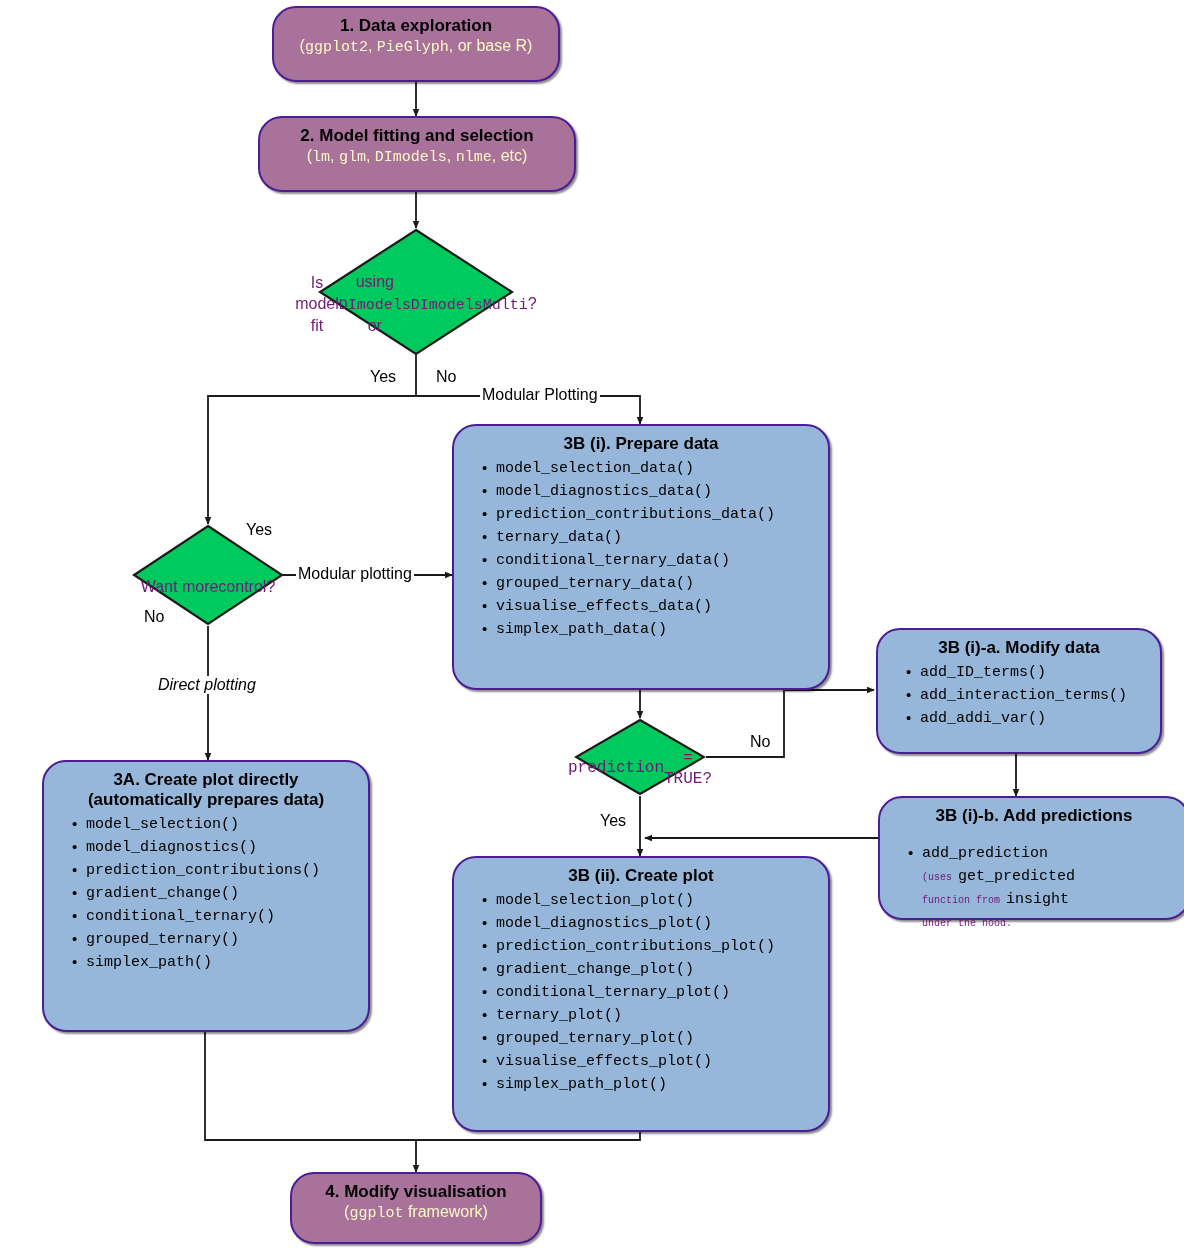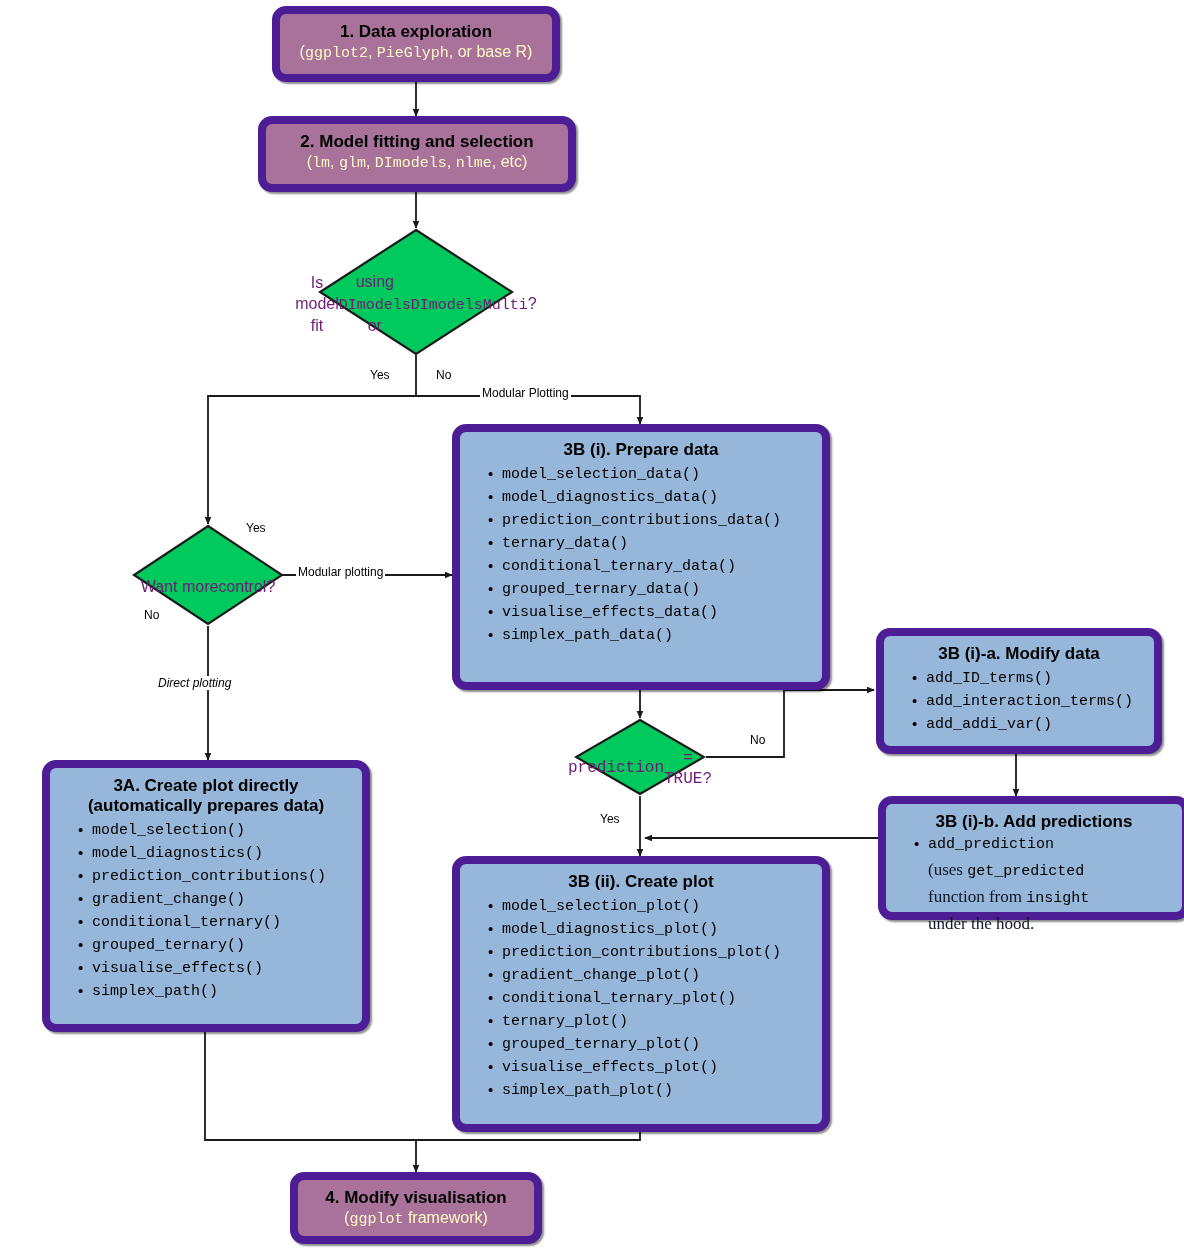--- a/index.html
+++ b/index.html
@@ -3,21 +3,21 @@
 <meta charset="utf-8">
 <style>
   html,body{margin:0;padding:0;background:#ffffff;}
   body{width:1184px;height:1249px;position:relative;
        font-family:"Liberation Sans", sans-serif;}
   #canvas{position:absolute;left:0;top:0;width:1184px;height:1249px;}
   svg.wires{position:absolute;left:0;top:0;width:1184px;height:1249px;pointer-events:none;}
 
   .node{position:absolute;box-sizing:border-box;}
 
-  .proc{border:8px solid #4c1d95;border-radius:14px;
+  .proc{border:2px solid #4c1d95;border-radius:24px;
         box-shadow:2px 2px 2px rgba(0,0,0,.45);}
   .purple{background:#a8729b;}
   .blue{background:#96b7d9;}
 
   .title{font-weight:bold;text-align:center;color:#000;
          font-size:17px;line-height:1.18;}
   .subtitle{text-align:center;color:#fef9c3;font-size:16px;line-height:1.2;}
   .mono{font-family:"Liberation Mono", monospace;font-size:15px;}
 
   ul.fnlist{list-style:none;margin:4px 0 0 0;padding:0 0 0 18px;}
@@ -26,25 +26,25 @@
                white-space:nowrap;}
   ul.fnlist li:before{content:"\2022";position:absolute;left:0;top:-1px;
                font-family:"Liberation Sans",sans-serif;font-size:15px;}
 
   .diamond{position:absolute;}
   .diamond .dshape{position:absolute;left:0;top:0;width:100%;height:100%;}
   .diamond .dtext{position:absolute;left:0;top:12px;width:100%;height:100%;
         display:flex;flex-direction:row;align-items:center;justify-content:center;
         text-align:center;color:#701a75;font-size:16px;line-height:1.32;}
 
-  .edgelabel{position:absolute;color:#000;font-size:12px;white-space:nowrap;
+  .edgelabel{position:absolute;color:#000;font-size:16px;white-space:nowrap;
              background:#fff;padding:0 2px;}
 
   .boxpad{padding:8px 10px 8px 10px;}
-  .mixed{font-size:17px;line-height:1.5;color:#0f172a;font-family:Liberation Serif, serif;}
+  .mixed{font-size:10px;line-height:1.5;color:#701a75;font-family:Liberation Mono, monospace;}
 </style>
 </head>
 <body>
 
 <div id="canvas">
 
   <svg class="wires" viewBox="0 0 1184 1249">
     <defs>
       <marker id="arrow" markerWidth="9" markerHeight="9" refX="7.2" refY="3.4" orient="auto" markerUnits="userSpaceOnUse">
         <path d="M0,0 L8,3.4 L0,6.8 z" fill="#1a1a1a"></path>
@@ -163,21 +163,21 @@
     <div class="title">3B (i)-a. Modify data</div>
     <ul class="fnlist">
       <li>add_ID_terms()</li>
       <li>add_interaction_terms()</li>
       <li>add_addi_var()</li>
     </ul>
   </div>
 
   <div class="node proc blue boxpad" style="left:878px;top:796px;width:312px;height:124px;">
     <div class="title">3B (i)-b. Add predictions</div>
-    <ul class="fnlist" style="margin-top:2px;">
+    <ul class="fnlist" style="margin-top:17px;">
       <li style="white-space:normal;">
         <span class="mono">add_prediction</span><br>
         <span class="mixed">(uses </span><span class="mono">get_predicted</span><br>
         <span class="mixed">function from </span><span class="mono">insight</span><br>
         <span class="mixed">under the hood.</span>
       </li>
     </ul>
   </div>
 
   <div class="node proc blue boxpad" style="left:42px;top:760px;width:328px;height:272px;">
@@ -185,21 +185,20 @@
       <div>3A. Create plot directly</div>
       <div>(automatically prepares data)</div>
     </div>
     <ul class="fnlist">
       <li>model_selection()</li>
       <li>model_diagnostics()</li>
       <li>prediction_contributions()</li>
       <li>gradient_change()</li>
       <li>conditional_ternary()</li>
       <li>grouped_ternary()</li>
-      <li>visualise_effects()</li>
       <li>simplex_path()</li>
     </ul>
   </div>
 
   <div class="node proc blue boxpad" style="left:452px;top:856px;width:378px;height:276px;">
     <div class="title">3B (ii). Create plot</div>
     <ul class="fnlist">
       <li>model_selection_plot()</li>
       <li>model_diagnostics_plot()</li>
       <li>prediction_contributions_plot()</li>

